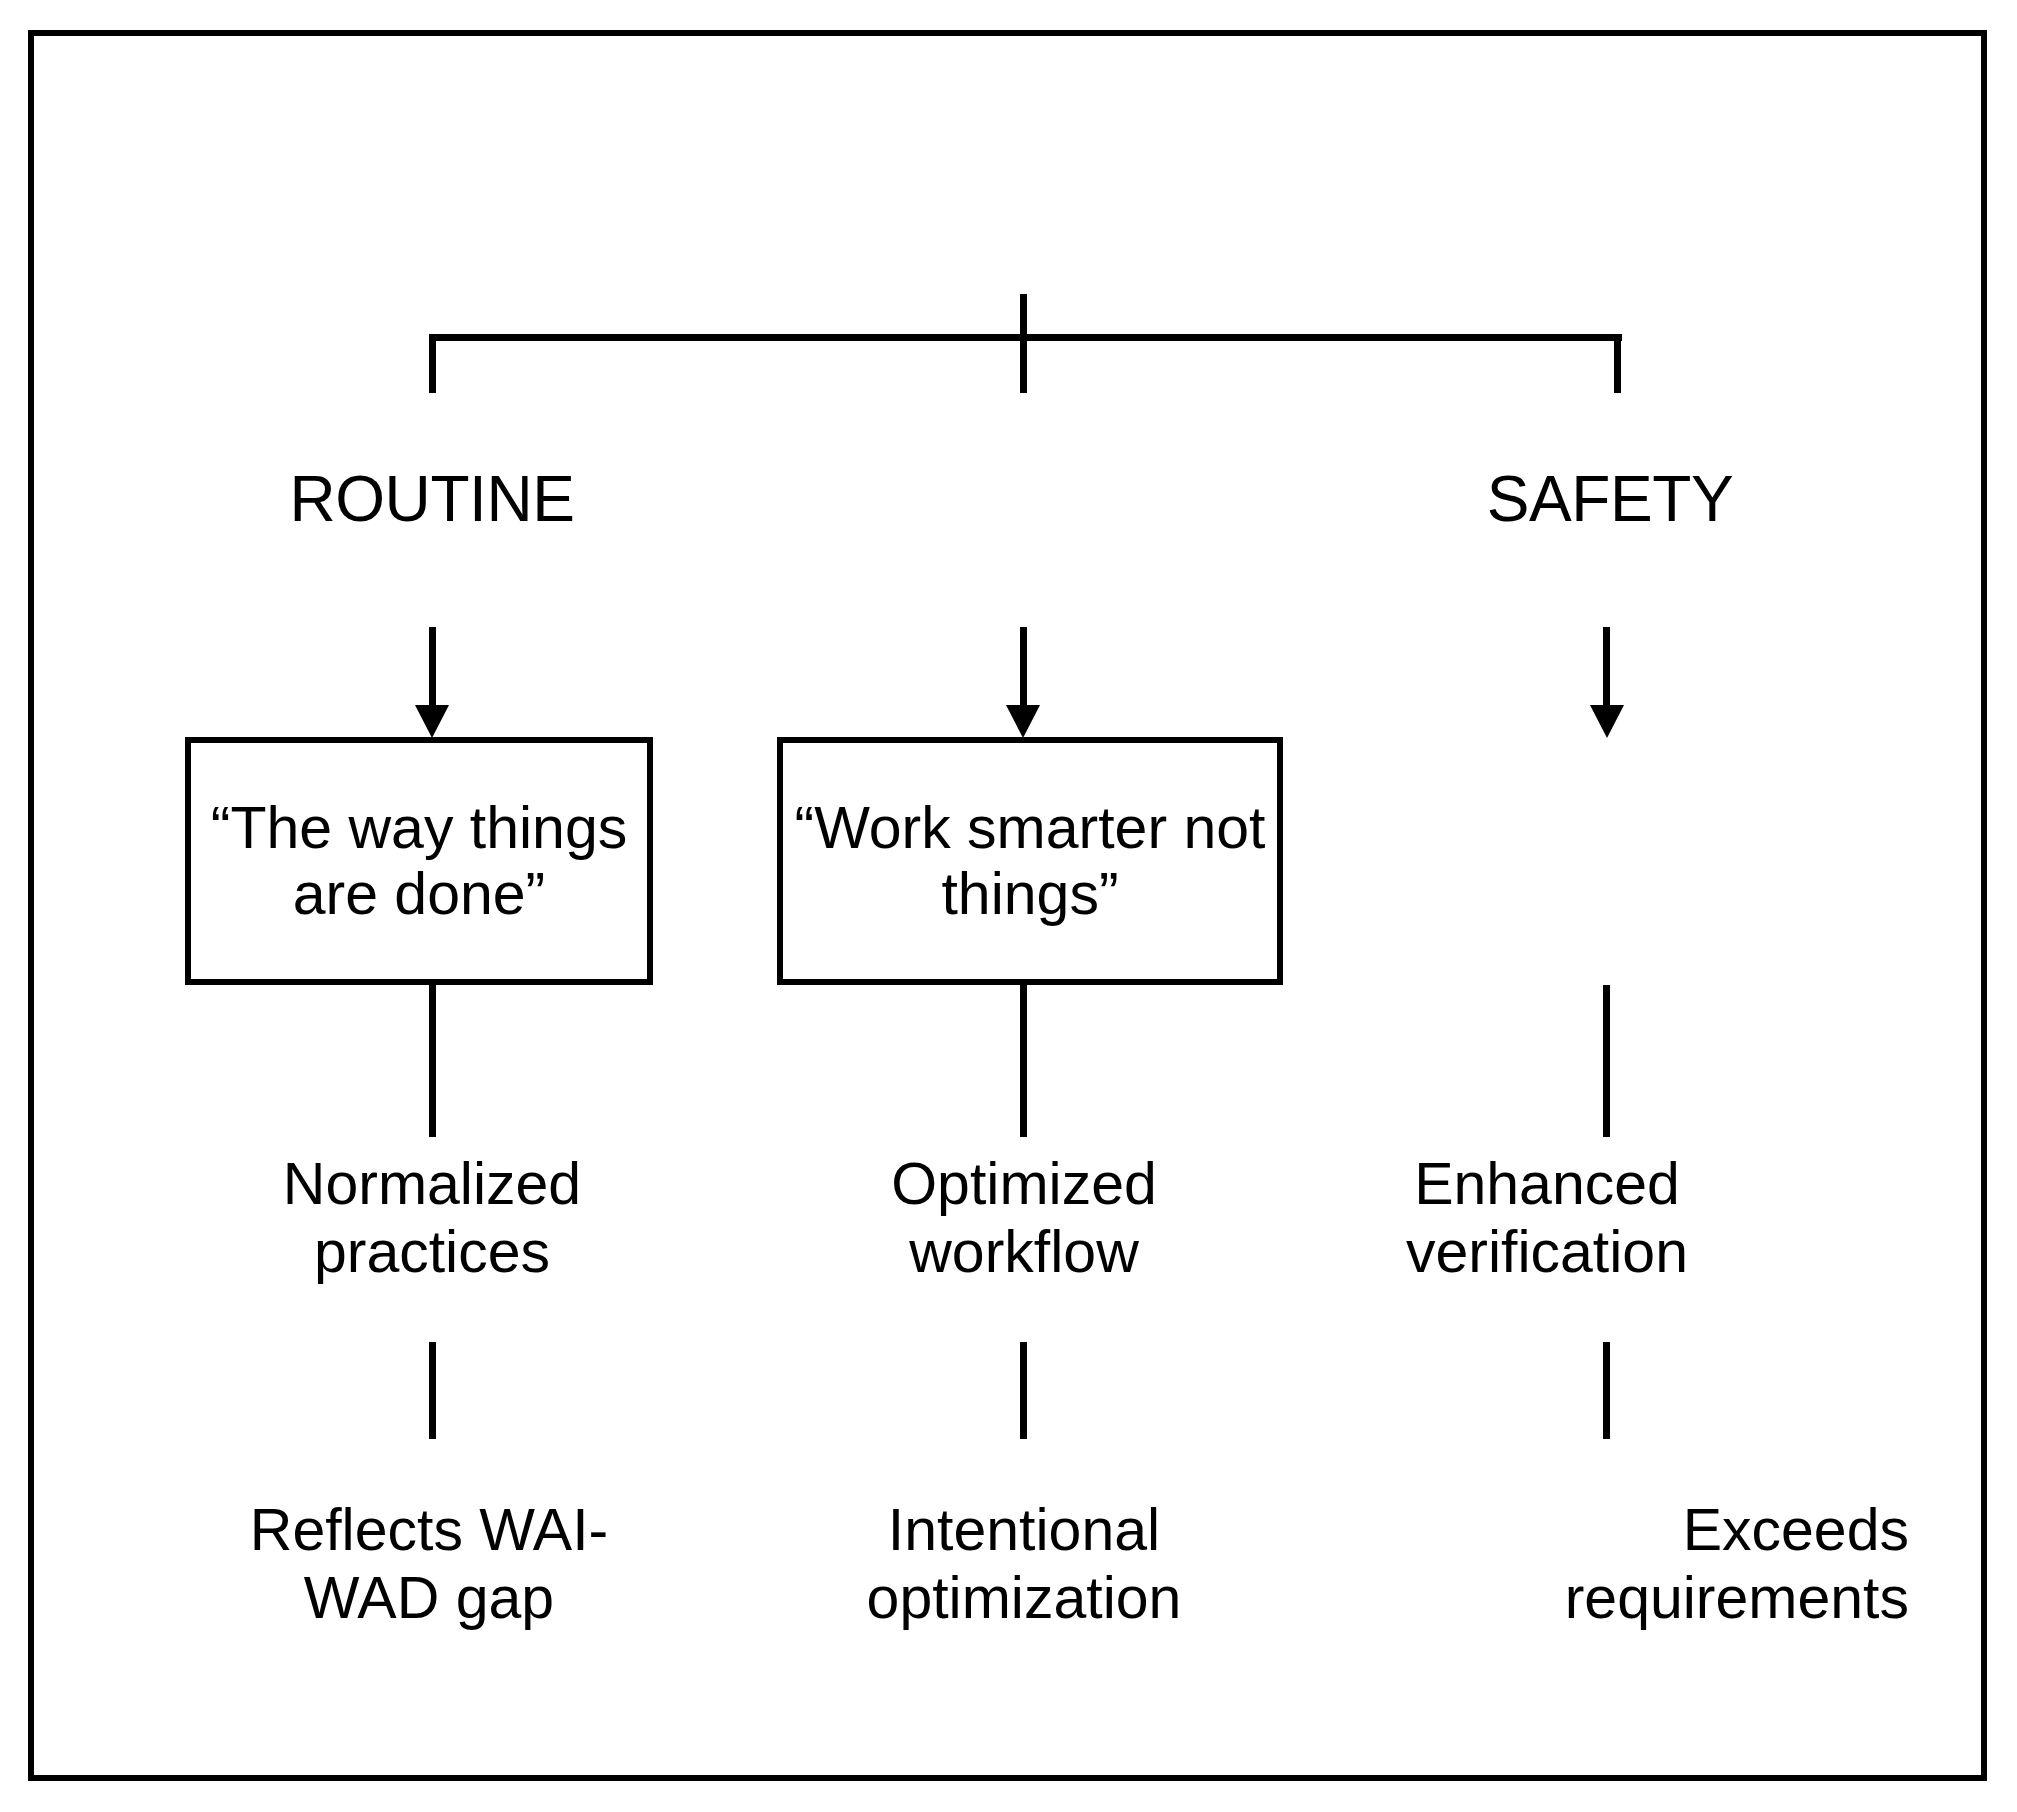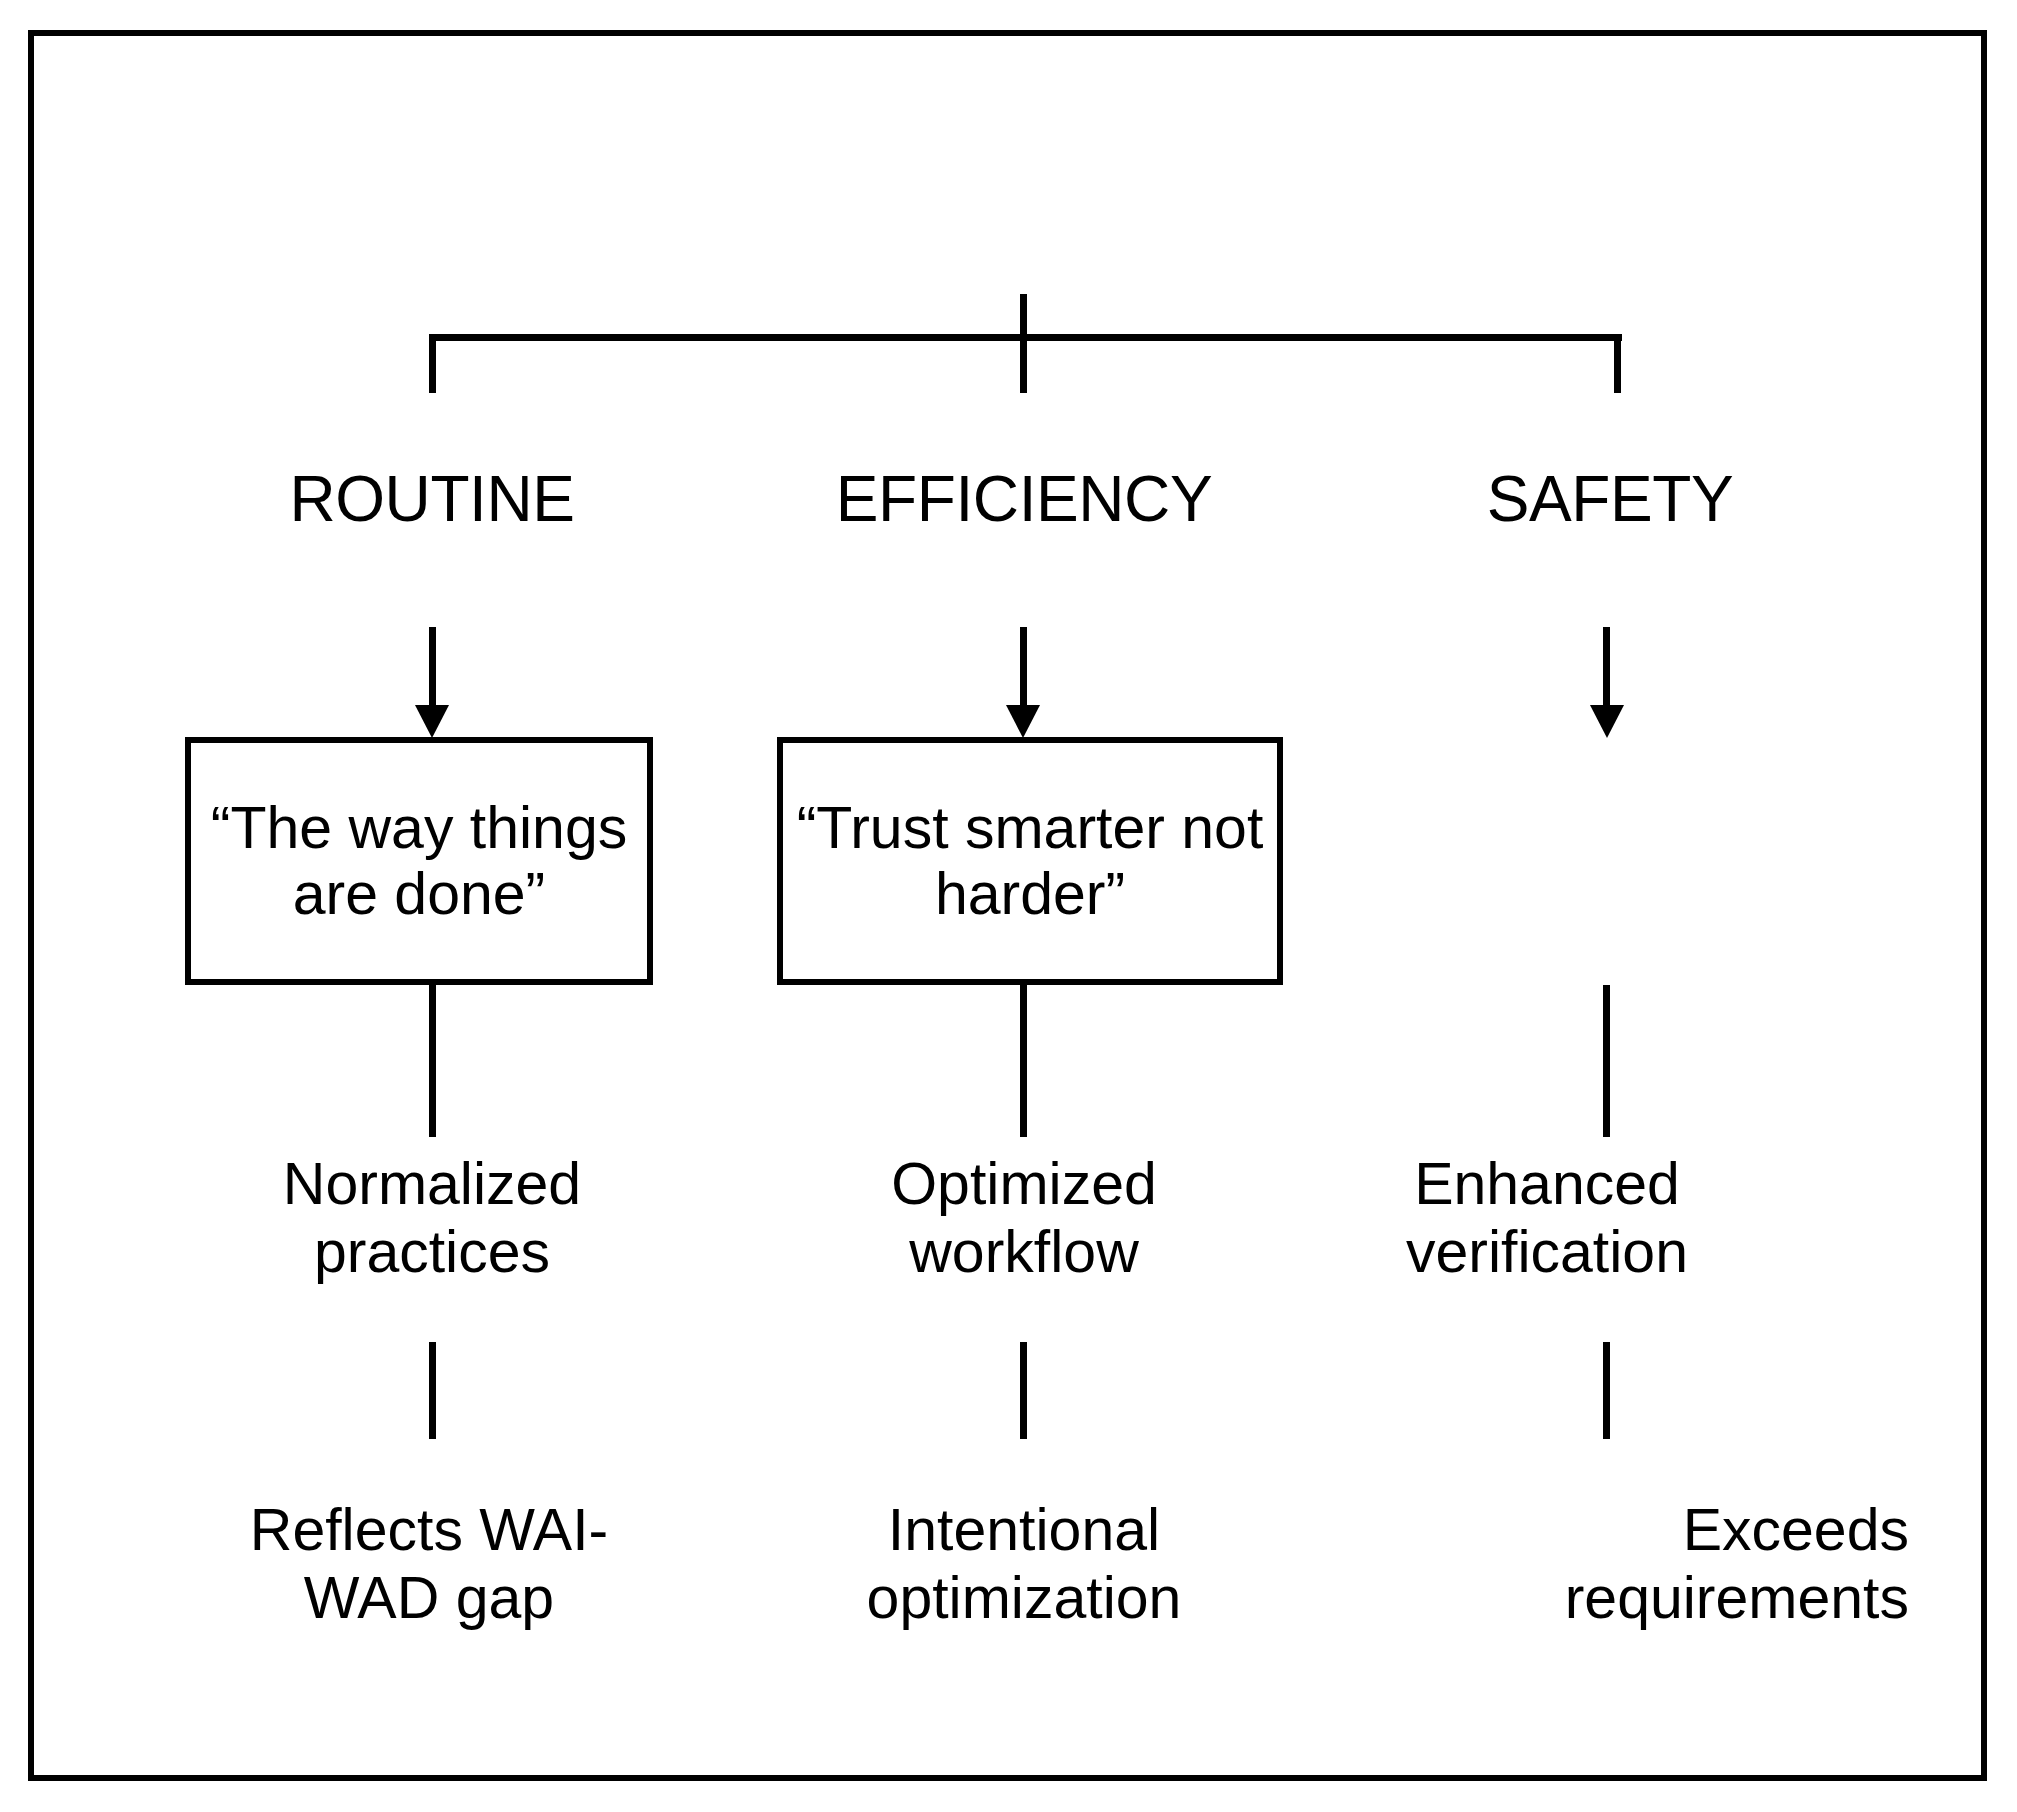--- a/index.html
+++ b/index.html
@@ -181,35 +181,34 @@
   <div id="outer-frame"></div>
 
 
   <div class="line-v" id="bracket-stem"></div>
   <div id="bracket-bar"></div>
   <div class="line-v" id="bracket-drop-left"></div>
   <div class="line-v" id="bracket-drop-mid"></div>
   <div class="line-v" id="bracket-drop-right"></div>
 
   <div class="col-header" id="col-header-routine">ROUTINE</div>
-  <div class="col-header" id="col-header-efficiency">EFFICIENCY</div>
   <div class="col-header" id="col-header-safety">SAFETY</div>
 
   <div class="arrow-shaft" id="arrow-shaft-1"></div>
   <div class="arrow-head" id="arrow-head-1"></div>
   <div class="arrow-shaft" id="arrow-shaft-2"></div>
   <div class="arrow-head" id="arrow-head-2"></div>
   <div class="arrow-shaft" id="arrow-shaft-3"></div>
   <div class="arrow-head" id="arrow-head-3"></div>
 
   <div class="quote-box" id="quote-box-routine">
     <span>“The way things are done”</span>
   </div>
   <div class="quote-box" id="quote-box-efficiency">
-    <span>“Trust smarter not harder”</span>
+    <span>“Work smarter not things”</span>
   </div>
 
   <div class="connector-a" id="connector-a-1"></div>
   <div class="connector-a" id="connector-a-2"></div>
   <div class="connector-a" id="connector-a-3"></div>
 
   <div class="outcome" id="outcome-routine">Normalized
 practices</div>
   <div class="outcome" id="outcome-efficiency">Optimized
 workflow</div>

